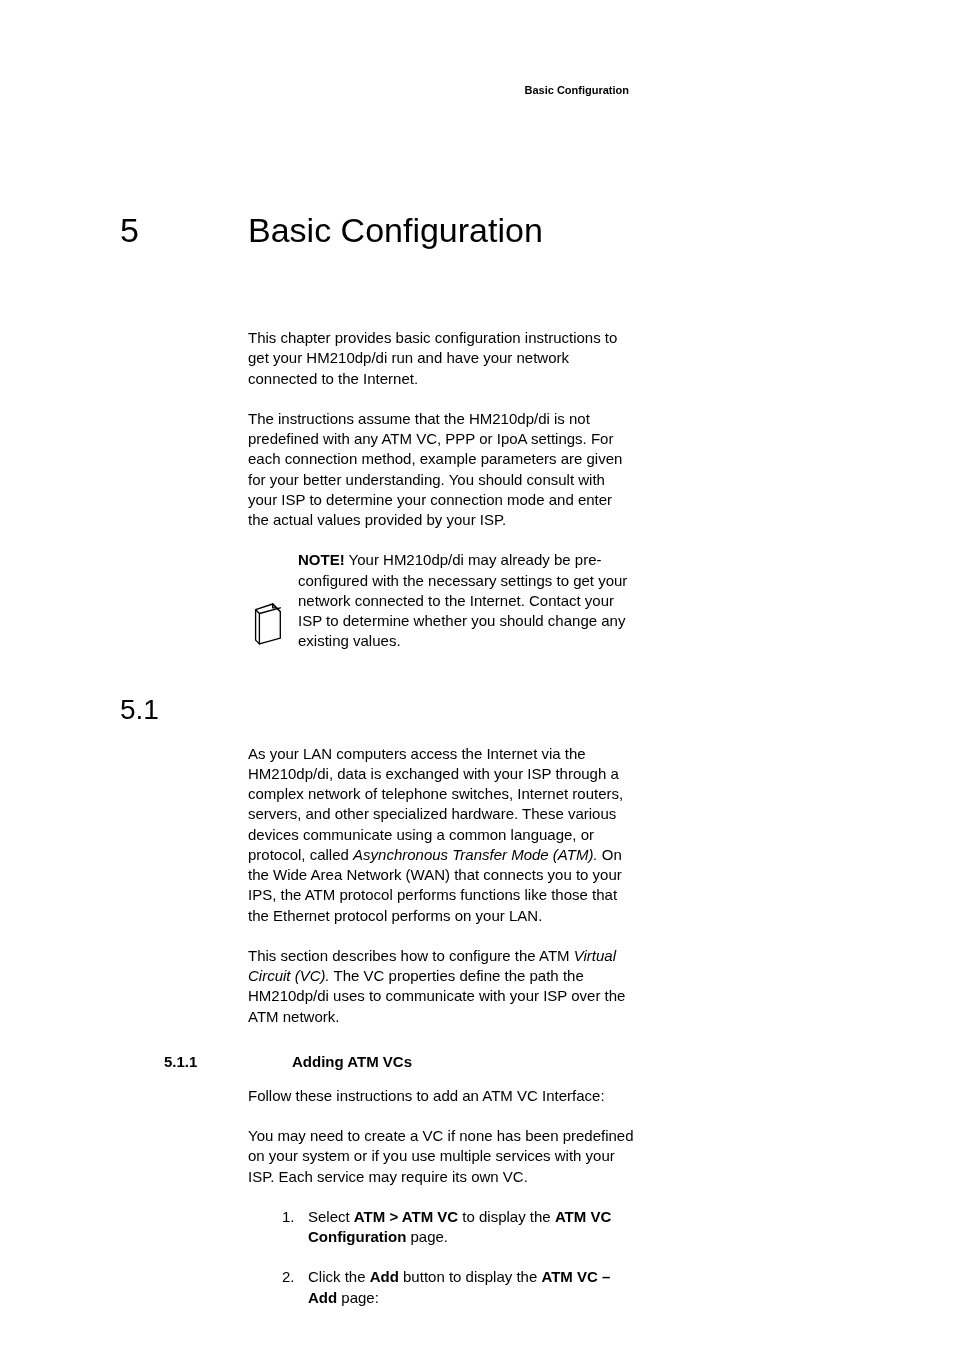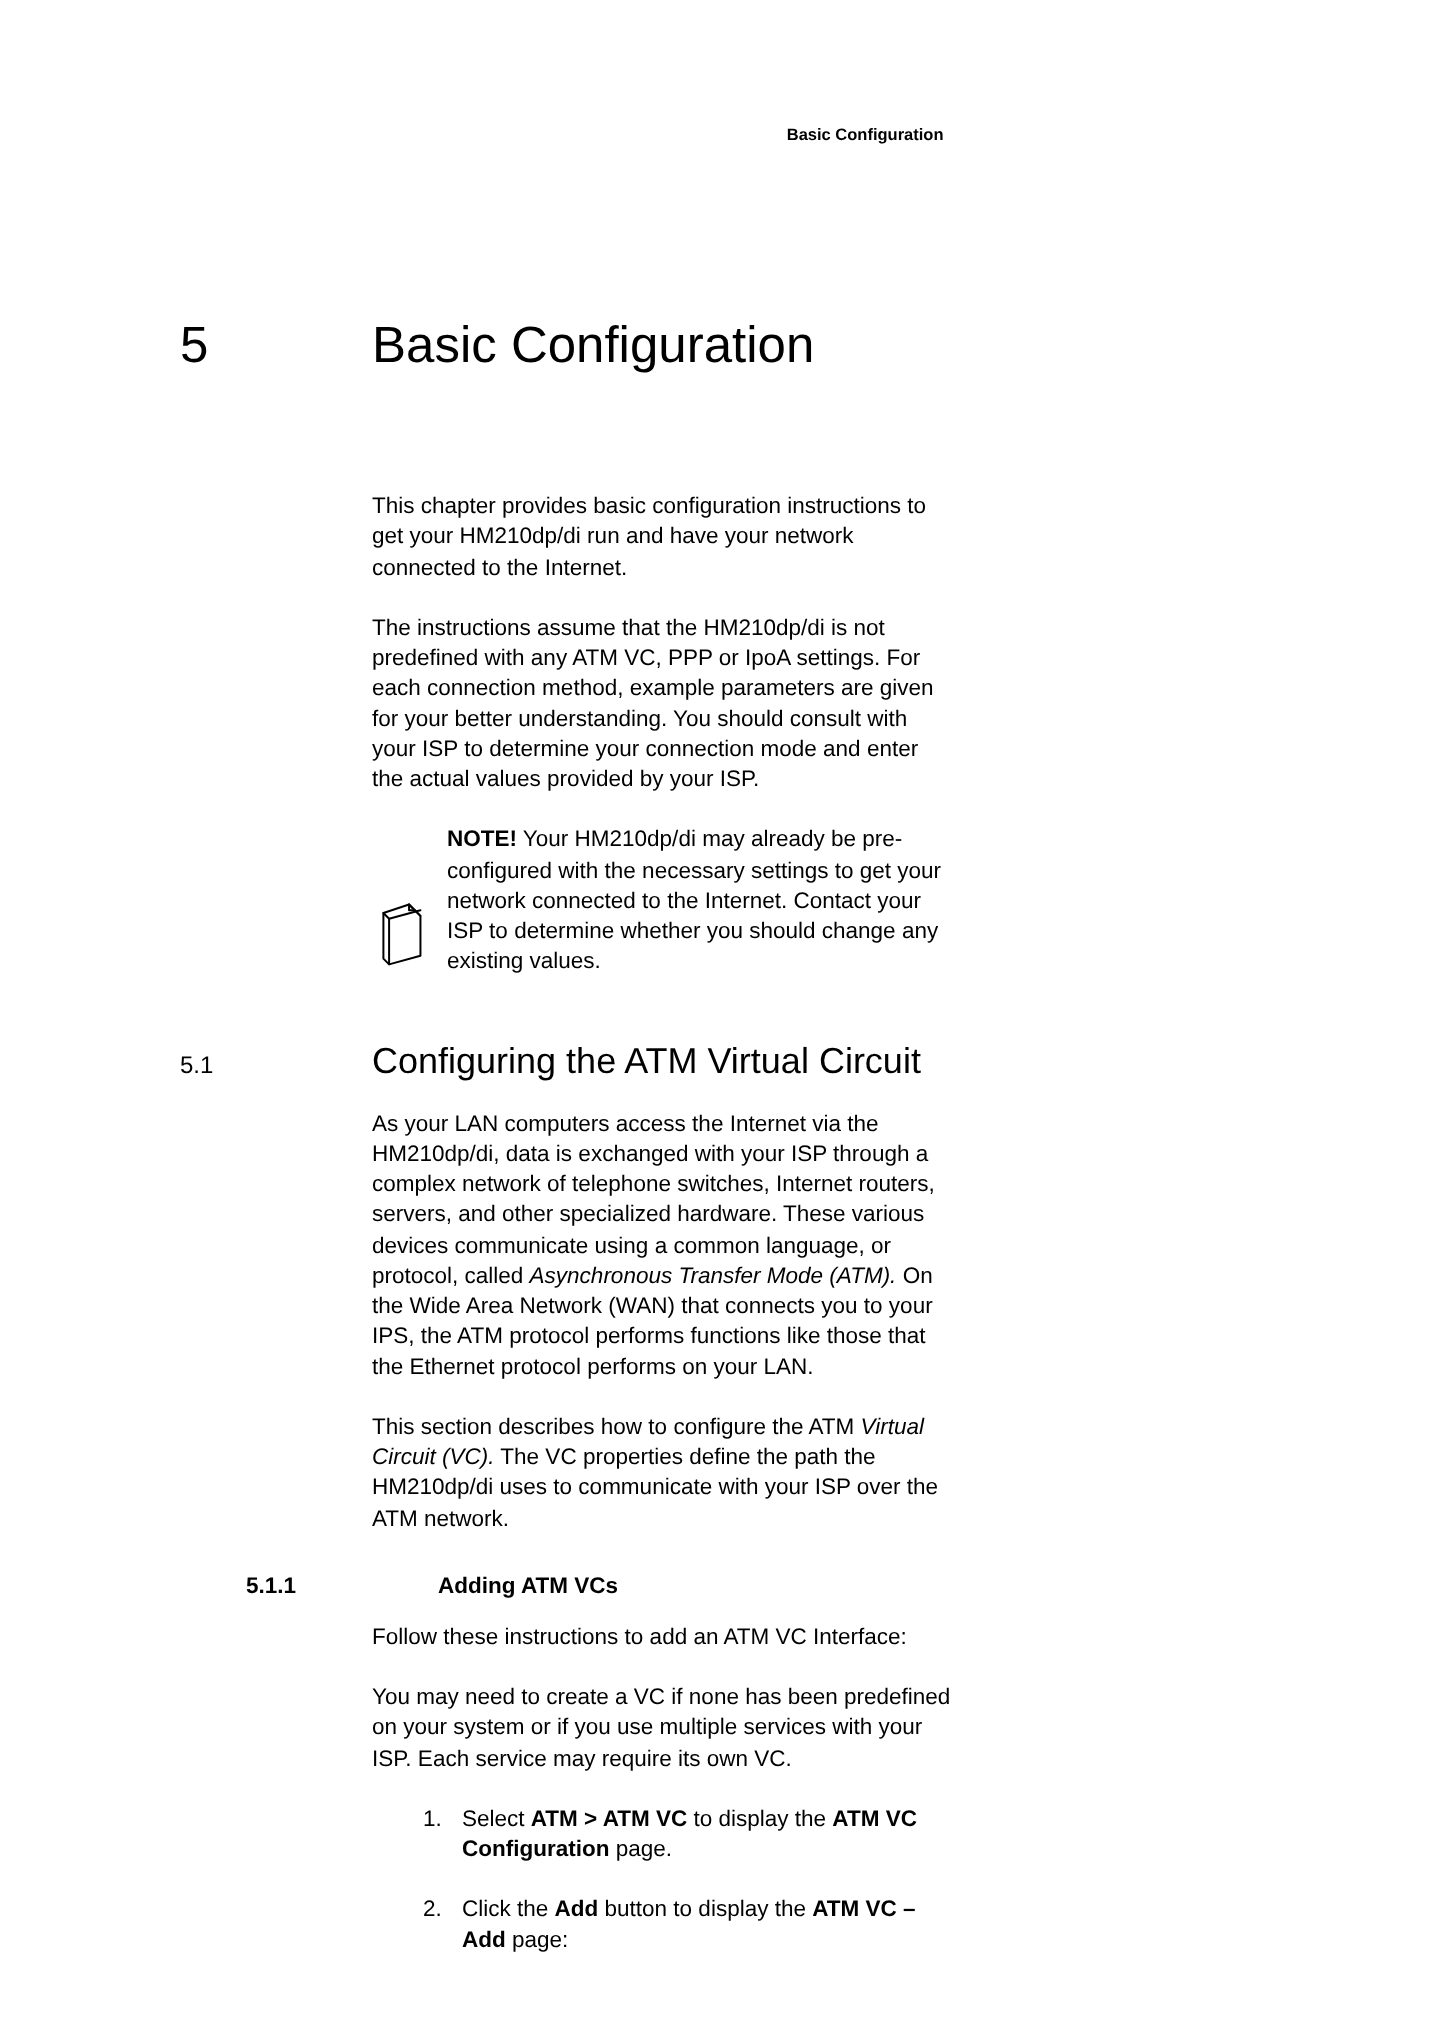--- a/index.html
+++ b/index.html
@@ -60,21 +60,21 @@
       font-size: 15px;
       line-height: 1.35;
     }
     .section-title-row {
       display: flex;
       align-items: baseline;
       margin-bottom: 18px;
       margin-top: 6px;
     }
     .section-num {
-      font-size: 16px;
+      font-size: 28px;
       font-weight: normal;
       width: 128px;
       flex-shrink: 0;
     }
     .section-title {
       font-size: 24px;
       font-weight: normal;
     }
     .subsection-row {
       display: flex;
@@ -150,21 +150,20 @@
         </svg>
       </div>
       <div class="note-text">
         <b>NOTE!</b><span> Your HM210dp/di may already be pre-configured with the necessary settings to get your network connected to the Internet. Contact your ISP to determine whether you should change any existing values.</span>
       </div>
     </div>
   </div>
 
   <div class="section-title-row">
     <div class="section-num">5.1</div>
-    <div class="section-title">Configuring the ATM Virtual Circuit</div>
   </div>
 
   <div class="body-text">
     <div class="para">
       <span>As your LAN computers access the Internet via the HM210dp/di, data is exchanged with your ISP through a complex network of telephone switches, Internet routers, servers, and other specialized hardware. These various devices communicate using a common language, or protocol, called </span><i>Asynchronous Transfer Mode (ATM).</i><span> On the Wide Area Network (WAN) that connects you to your IPS, the ATM protocol performs functions like those that the Ethernet protocol performs on your LAN.</span>
     </div>
     <div class="para">
       <span>This section describes how to configure the ATM </span><i>Virtual Circuit (VC).</i><span> The VC properties define the path the HM210dp/di uses to communicate with your ISP over the ATM network.</span>
     </div>
   </div>

